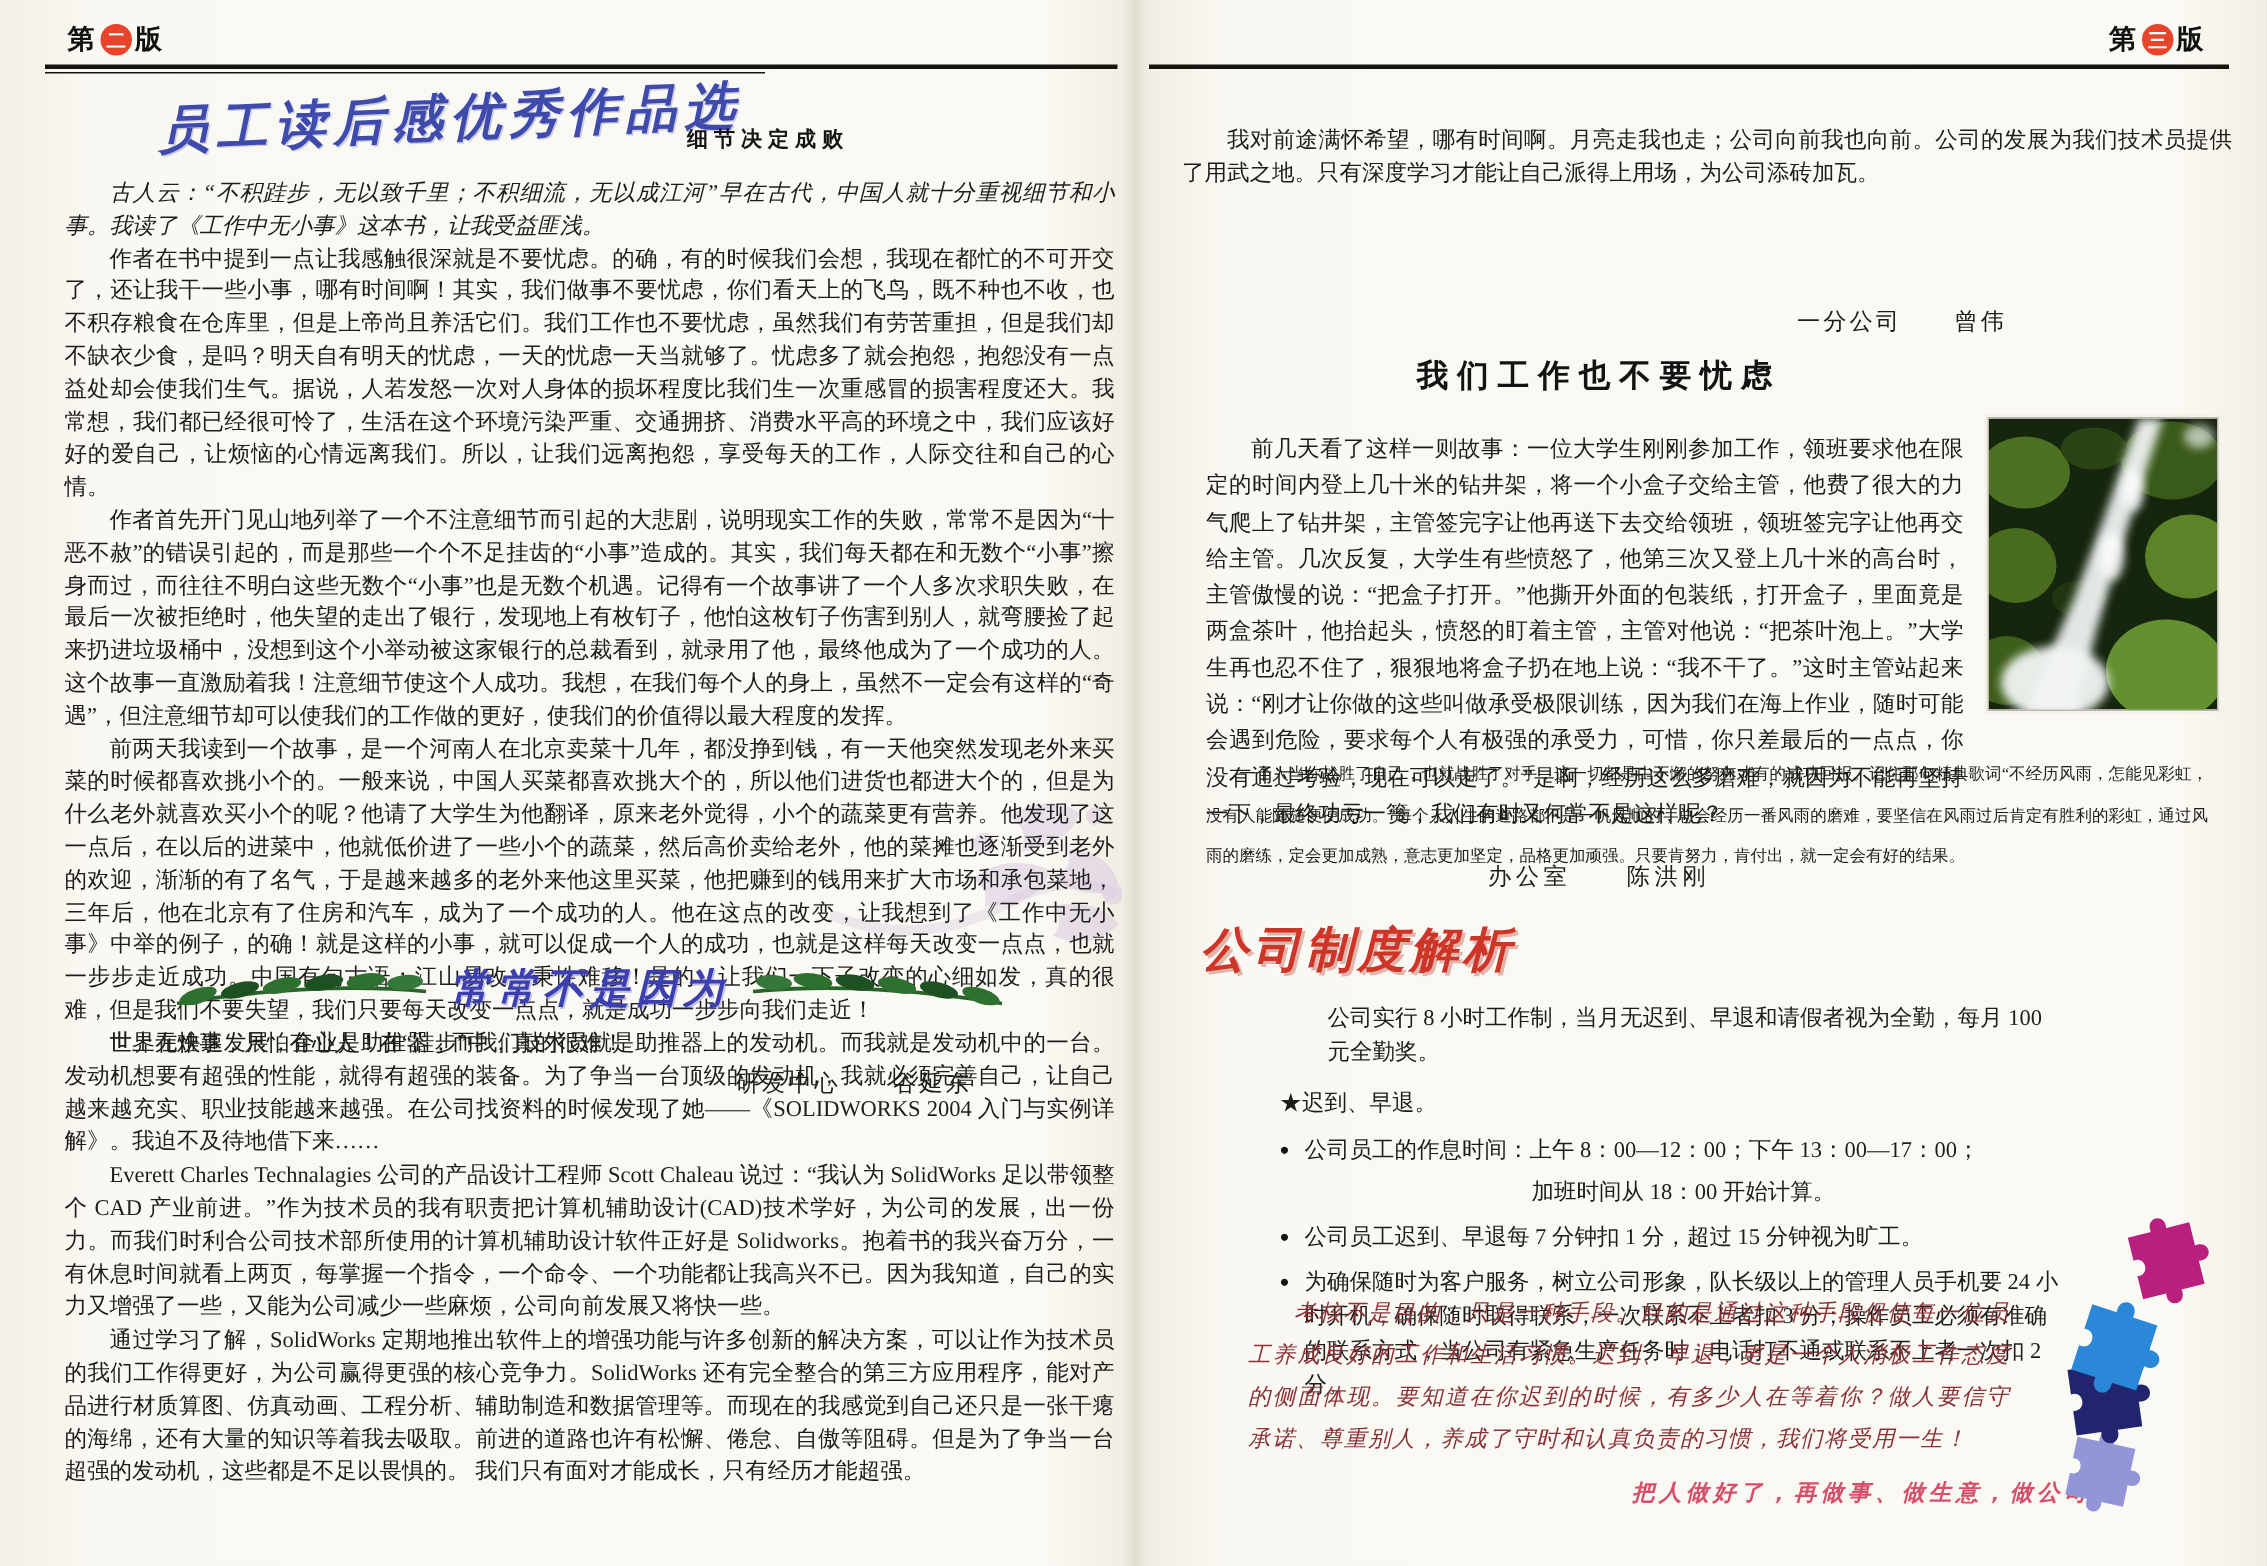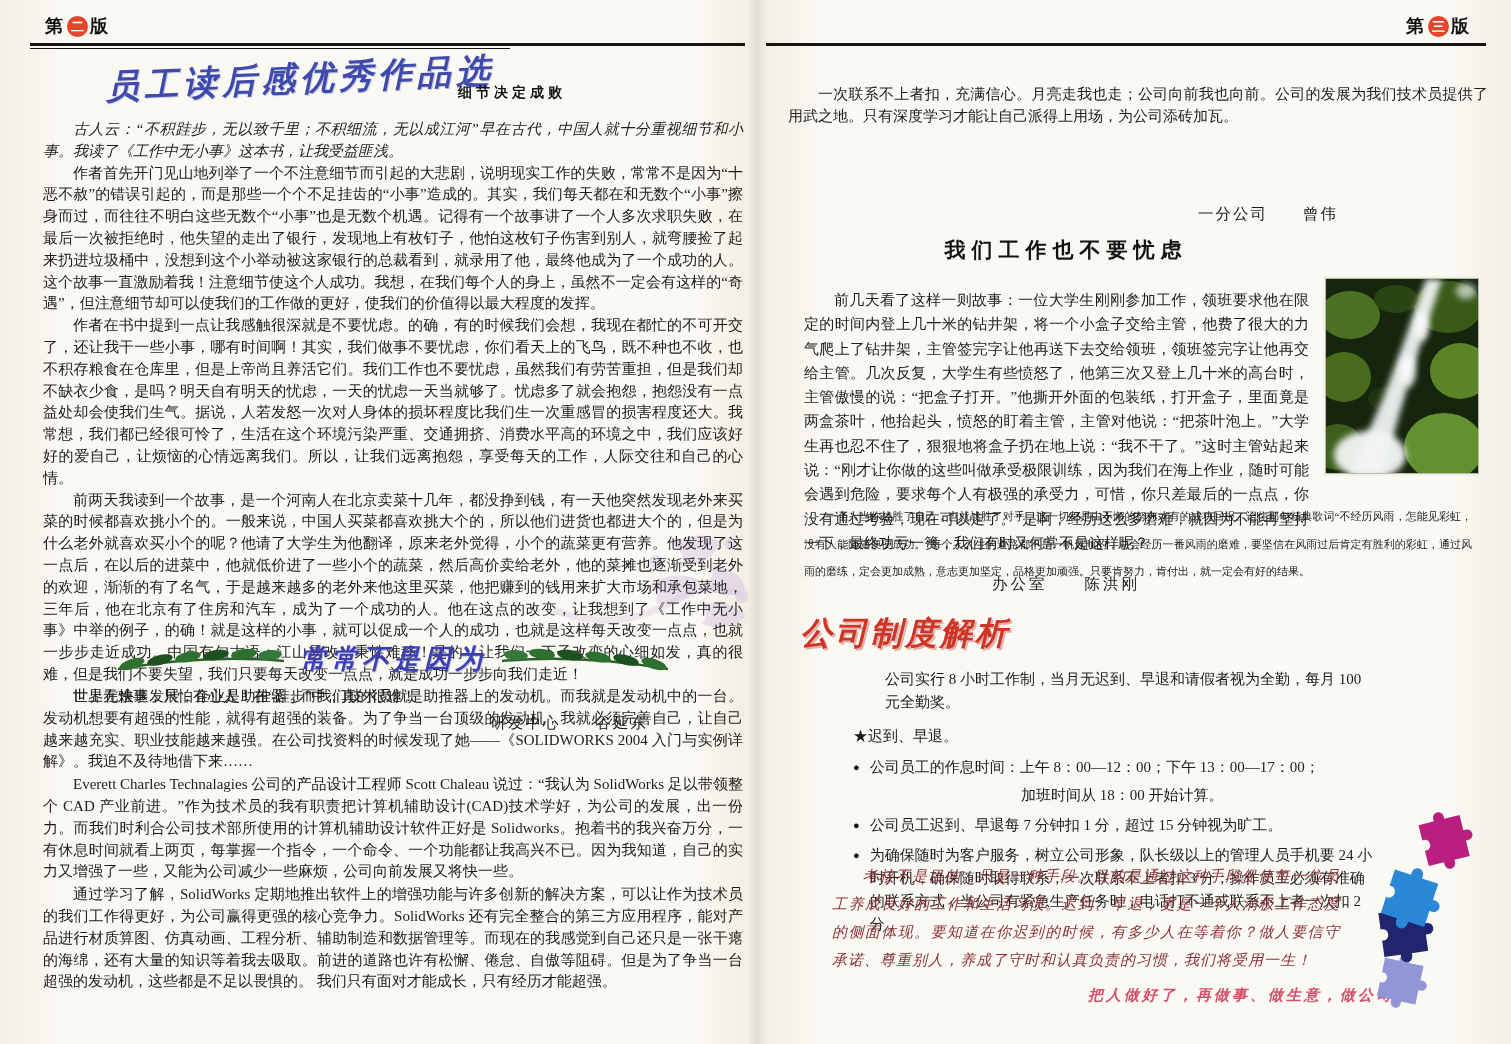--- a/index.html
+++ b/index.html
@@ -97,22 +97,22 @@
       <path d="M150 78 q28 -6 44 12 q-18 18 -44 8 q8 -10 0 -20 z"></path>
       <circle cx="104" cy="36" r="7"></circle>
         <circle cx="178" cy="18" r="6"></circle>
         <circle cx="190" cy="70" r="7"></circle>
     </g>
     <path d="M2 84 q60 24 118 -8 q40 -22 72 -6" stroke="#d8c7e1" stroke-width="7" fill="none" opacity="0.45"></path>
   </svg>
 
   <div class="a1-body body">
     <p class="kai">古人云：“不积跬步，无以致千里；不积细流，无以成江河”早在古代，中国人就十分重视细节和小事。我读了《工作中无小事》这本书，让我受益匪浅。</p>
+    <p>作者在书中提到一点让我感触很深就是不要忧虑。的确，有的时候我们会想，我现在都忙的不可开交了，还让我干一些小事，哪有时间啊！其实，我们做事不要忧虑，你们看天上的飞鸟，既不种也不收，也不积存粮食在仓库里，但是上帝尚且养活它们。我们工作也不要忧虑，虽然我们有劳苦重担，但是我们却不缺衣少食，是吗？明天自有明天的忧虑，一天的忧虑一天当就够了。忧虑多了就会抱怨，抱怨没有一点益处却会使我们生气。据说，人若发怒一次对人身体的损坏程度比我们生一次重感冒的损害程度还大。我常想，我们都已经很可怜了，生活在这个环境污染严重、交通拥挤、消费水平高的环境之中，我们应该好好的爱自己，让烦恼的心情远离我们。所以，让我们远离抱怨，享受每天的工作，人际交往和自己的心情。</p>
     <p>作者首先开门见山地列举了一个不注意细节而引起的大悲剧，说明现实工作的失败，常常不是因为“十恶不赦”的错误引起的，而是那些一个个不足挂齿的“小事”造成的。其实，我们每天都在和无数个“小事”擦身而过，而往往不明白这些无数个“小事”也是无数个机遇。记得有一个故事讲了一个人多次求职失败，在最后一次被拒绝时，他失望的走出了银行，发现地上有枚钉子，他怕这枚钉子伤害到别人，就弯腰捡了起来扔进垃圾桶中，没想到这个小举动被这家银行的总裁看到，就录用了他，最终他成为了一个成功的人。这个故事一直激励着我！注意细节使这个人成功。我想，在我们每个人的身上，虽然不一定会有这样的“奇遇”，但注意细节却可以使我们的工作做的更好，使我们的价值得以最大程度的发挥。</p>
-    <p>作者在书中提到一点让我感触很深就是不要忧虑。的确，有的时候我们会想，我现在都忙的不可开交了，还让我干一些小事，哪有时间啊！其实，我们做事不要忧虑，你们看天上的飞鸟，既不种也不收，也不积存粮食在仓库里，但是上帝尚且养活它们。我们工作也不要忧虑，虽然我们有劳苦重担，但是我们却不缺衣少食，是吗？明天自有明天的忧虑，一天的忧虑一天当就够了。忧虑多了就会抱怨，抱怨没有一点益处却会使我们生气。据说，人若发怒一次对人身体的损坏程度比我们生一次重感冒的损害程度还大。我常想，我们都已经很可怜了，生活在这个环境污染严重、交通拥挤、消费水平高的环境之中，我们应该好好的爱自己，让烦恼的心情远离我们。所以，让我们远离抱怨，享受每天的工作，人际交往和自己的心情。</p>
     <p>前两天我读到一个故事，是一个河南人在北京卖菜十几年，都没挣到钱，有一天他突然发现老外来买菜的时候都喜欢挑小个的。一般来说，中国人买菜都喜欢挑大个的，所以他们进货也都进大个的，但是为什么老外就喜欢买小个的呢？他请了大学生为他翻译，原来老外觉得，小个的蔬菜更有营养。他发现了这一点后，在以后的进菜中，他就低价进了一些小个的蔬菜，然后高价卖给老外，他的菜摊也逐渐受到老外的欢迎，渐渐的有了名气，于是越来越多的老外来他这里买菜，他把赚到的钱用来扩大市场和承包菜地，三年后，他在北京有了住房和汽车，成为了一个成功的人。他在这点的改变，让我想到了《工作中无小事》中举的例子，的确！就是这样的小事，就可以促成一个人的成功，也就是这样每天改变一点点，也就一步步走近成功。中国有句古语：江山易改，秉性难移！是的，让我们一下子改变的心细如发，真的很难，但是我们不要失望，我们只要每天改变一点点，就是成功一步步向我们走近！</p>
     <p>世上无难事，只怕有心人！在“跬步”中，真的很难！</p>
     <div class="sig a1-sig">研发中心　　谷延东</div>
   </div>
 
   <div class="a2-header">
     <svg width="170" height="34" viewBox="0 0 170 34">
       <path d="M2 27 C55 18 115 14 168 19" stroke="#2a6329" stroke-width="2.5" fill="none"></path>
       <g fill="#2e7030">
         <ellipse cx="16" cy="22" rx="13" ry="5" transform="rotate(-18 16 22)"></ellipse>
@@ -137,21 +137,21 @@
     </svg>
   </div>
 
   <div class="a2-body body">
     <p>世界在快速发展，企业是助推器，而我们技术员就是助推器上的发动机。而我就是发动机中的一台。发动机想要有超强的性能，就得有超强的装备。为了争当一台顶级的发动机，我就必须完善自己，让自己越来越充实、职业技能越来越强。在公司找资料的时候发现了她——《SOLIDWORKS 2004 入门与实例详解》。我迫不及待地借下来……</p>
     <p>Everett Charles Technalagies 公司的产品设计工程师 Scott Chaleau 说过：“我认为 SolidWorks 足以带领整个 CAD 产业前进。”作为技术员的我有职责把计算机辅助设计(CAD)技术学好，为公司的发展，出一份力。而我们时利合公司技术部所使用的计算机辅助设计软件正好是 Solidworks。抱着书的我兴奋万分，一有休息时间就看上两页，每掌握一个指令，一个命令、一个功能都让我高兴不已。因为我知道，自己的实力又增强了一些，又能为公司减少一些麻烦，公司向前发展又将快一些。</p>
     <p>通过学习了解，SolidWorks 定期地推出软件上的增强功能与许多创新的解决方案，可以让作为技术员的我们工作得更好，为公司赢得更强的核心竞争力。SolidWorks 还有完全整合的第三方应用程序，能对产品进行材质算图、仿真动画、工程分析、辅助制造和数据管理等。而现在的我感觉到自己还只是一张干瘪的海绵，还有大量的知识等着我去吸取。前进的道路也许有松懈、倦怠、自傲等阻碍。但是为了争当一台超强的发动机，这些都是不足以畏惧的。 我们只有面对才能成长，只有经历才能超强。</p>
   </div>
 
   <div class="r-intro body">
-    <p>一次联系不上者扣，充满信心。月亮走我也走；公司向前我也向前。公司的发展为我们技术员提供了用武之地。只有深度学习才能让自己派得上用场，为公司添砖加瓦。</p>
+    <p>我对前途满怀希望，哪有时间啊。月亮走我也走；公司向前我也向前。公司的发展为我们技术员提供了用武之地。只有深度学习才能让自己派得上用场，为公司添砖加瓦。</p>
   </div>
   <div class="r-intro-sig sig">一分公司　　曾伟</div>
 
   <div class="a3-title">我们工作也不要忧虑</div>
 
   <div class="a3-p1">
     <p>前几天看了这样一则故事：一位大学生刚刚参加工作，领班要求他在限定的时间内登上几十米的钻井架，将一个小盒子交给主管，他费了很大的力气爬上了钻井架，主管签完字让他再送下去交给领班，领班签完字让他再交给主管。几次反复，大学生有些愤怒了，他第三次又登上几十米的高台时，主管傲慢的说：“把盒子打开。”他撕开外面的包装纸，打开盒子，里面竟是两盒茶叶，他抬起头，愤怒的盯着主管，主管对他说：“把茶叶泡上。”大学生再也忍不住了，狠狠地将盒子扔在地上说：“我不干了。”这时主管站起来说：“刚才让你做的这些叫做承受极限训练，因为我们在海上作业，随时可能会遇到危险，要求每个人有极强的承受力，可惜，你只差最后的一点点，你没有通过考验，现在可以走了。”是啊，经历这么多磨难，就因为不能再坚持一下，最终功亏一篑，我们有时又何常不是这样呢？</p>
   </div>
 
   <svg class="photo" viewBox="0 0 152 194" preserveAspectRatio="none">

